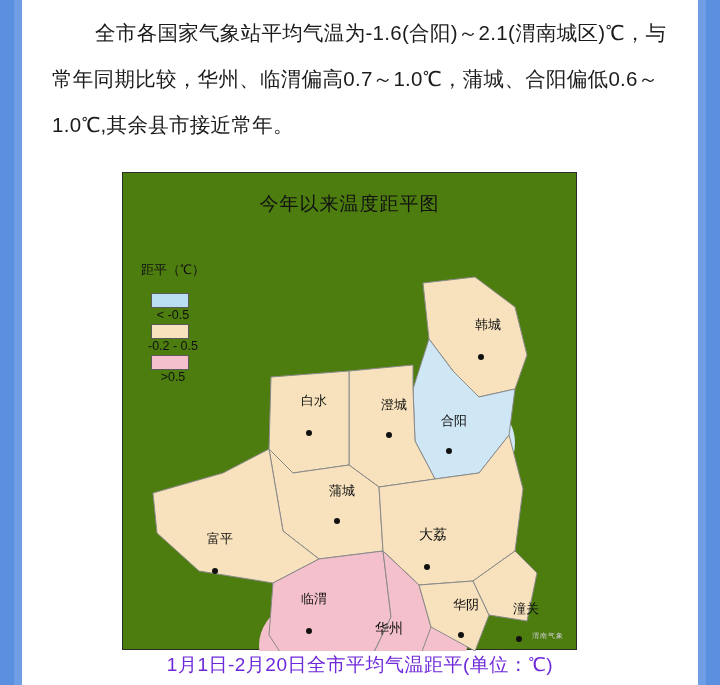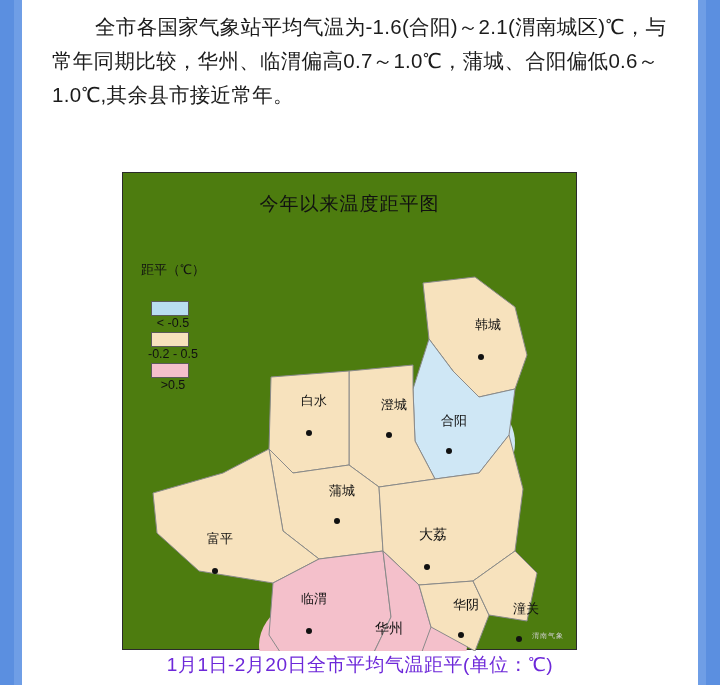--- a/index.html
+++ b/index.html
@@ -48,21 +48,21 @@
     top: 0;
     width: 676px;
     height: 685px;
   }
 
   
   .para {
     margin: 0;
     padding: 10px 30px 0 30px;
     font-size: 20.5px;
-    line-height: 34px;
+    line-height: 46px;
     color: #1b1b1b;
     letter-spacing: 0.3px;
     text-align: left;
   }
   .para .indent { display: inline-block; width: 2.1em; }
 
   
   .figure {
     position: absolute;
     left: 100px;
@@ -86,21 +86,21 @@
 
   
   .legend {
     position: absolute;
     left: 18px;
     top: 88px;
     font-size: 12.5px;
     color: #111;
   }
   .legend-title {
-    margin-bottom: 22px;
+    margin-bottom: 14px;
     font-size: 13px;
   }
   .legend-row {
     display: flex;
     align-items: center;
     margin-bottom: 2px;
     flex-direction: column;
   }
   .swatch {
     width: 38px;

